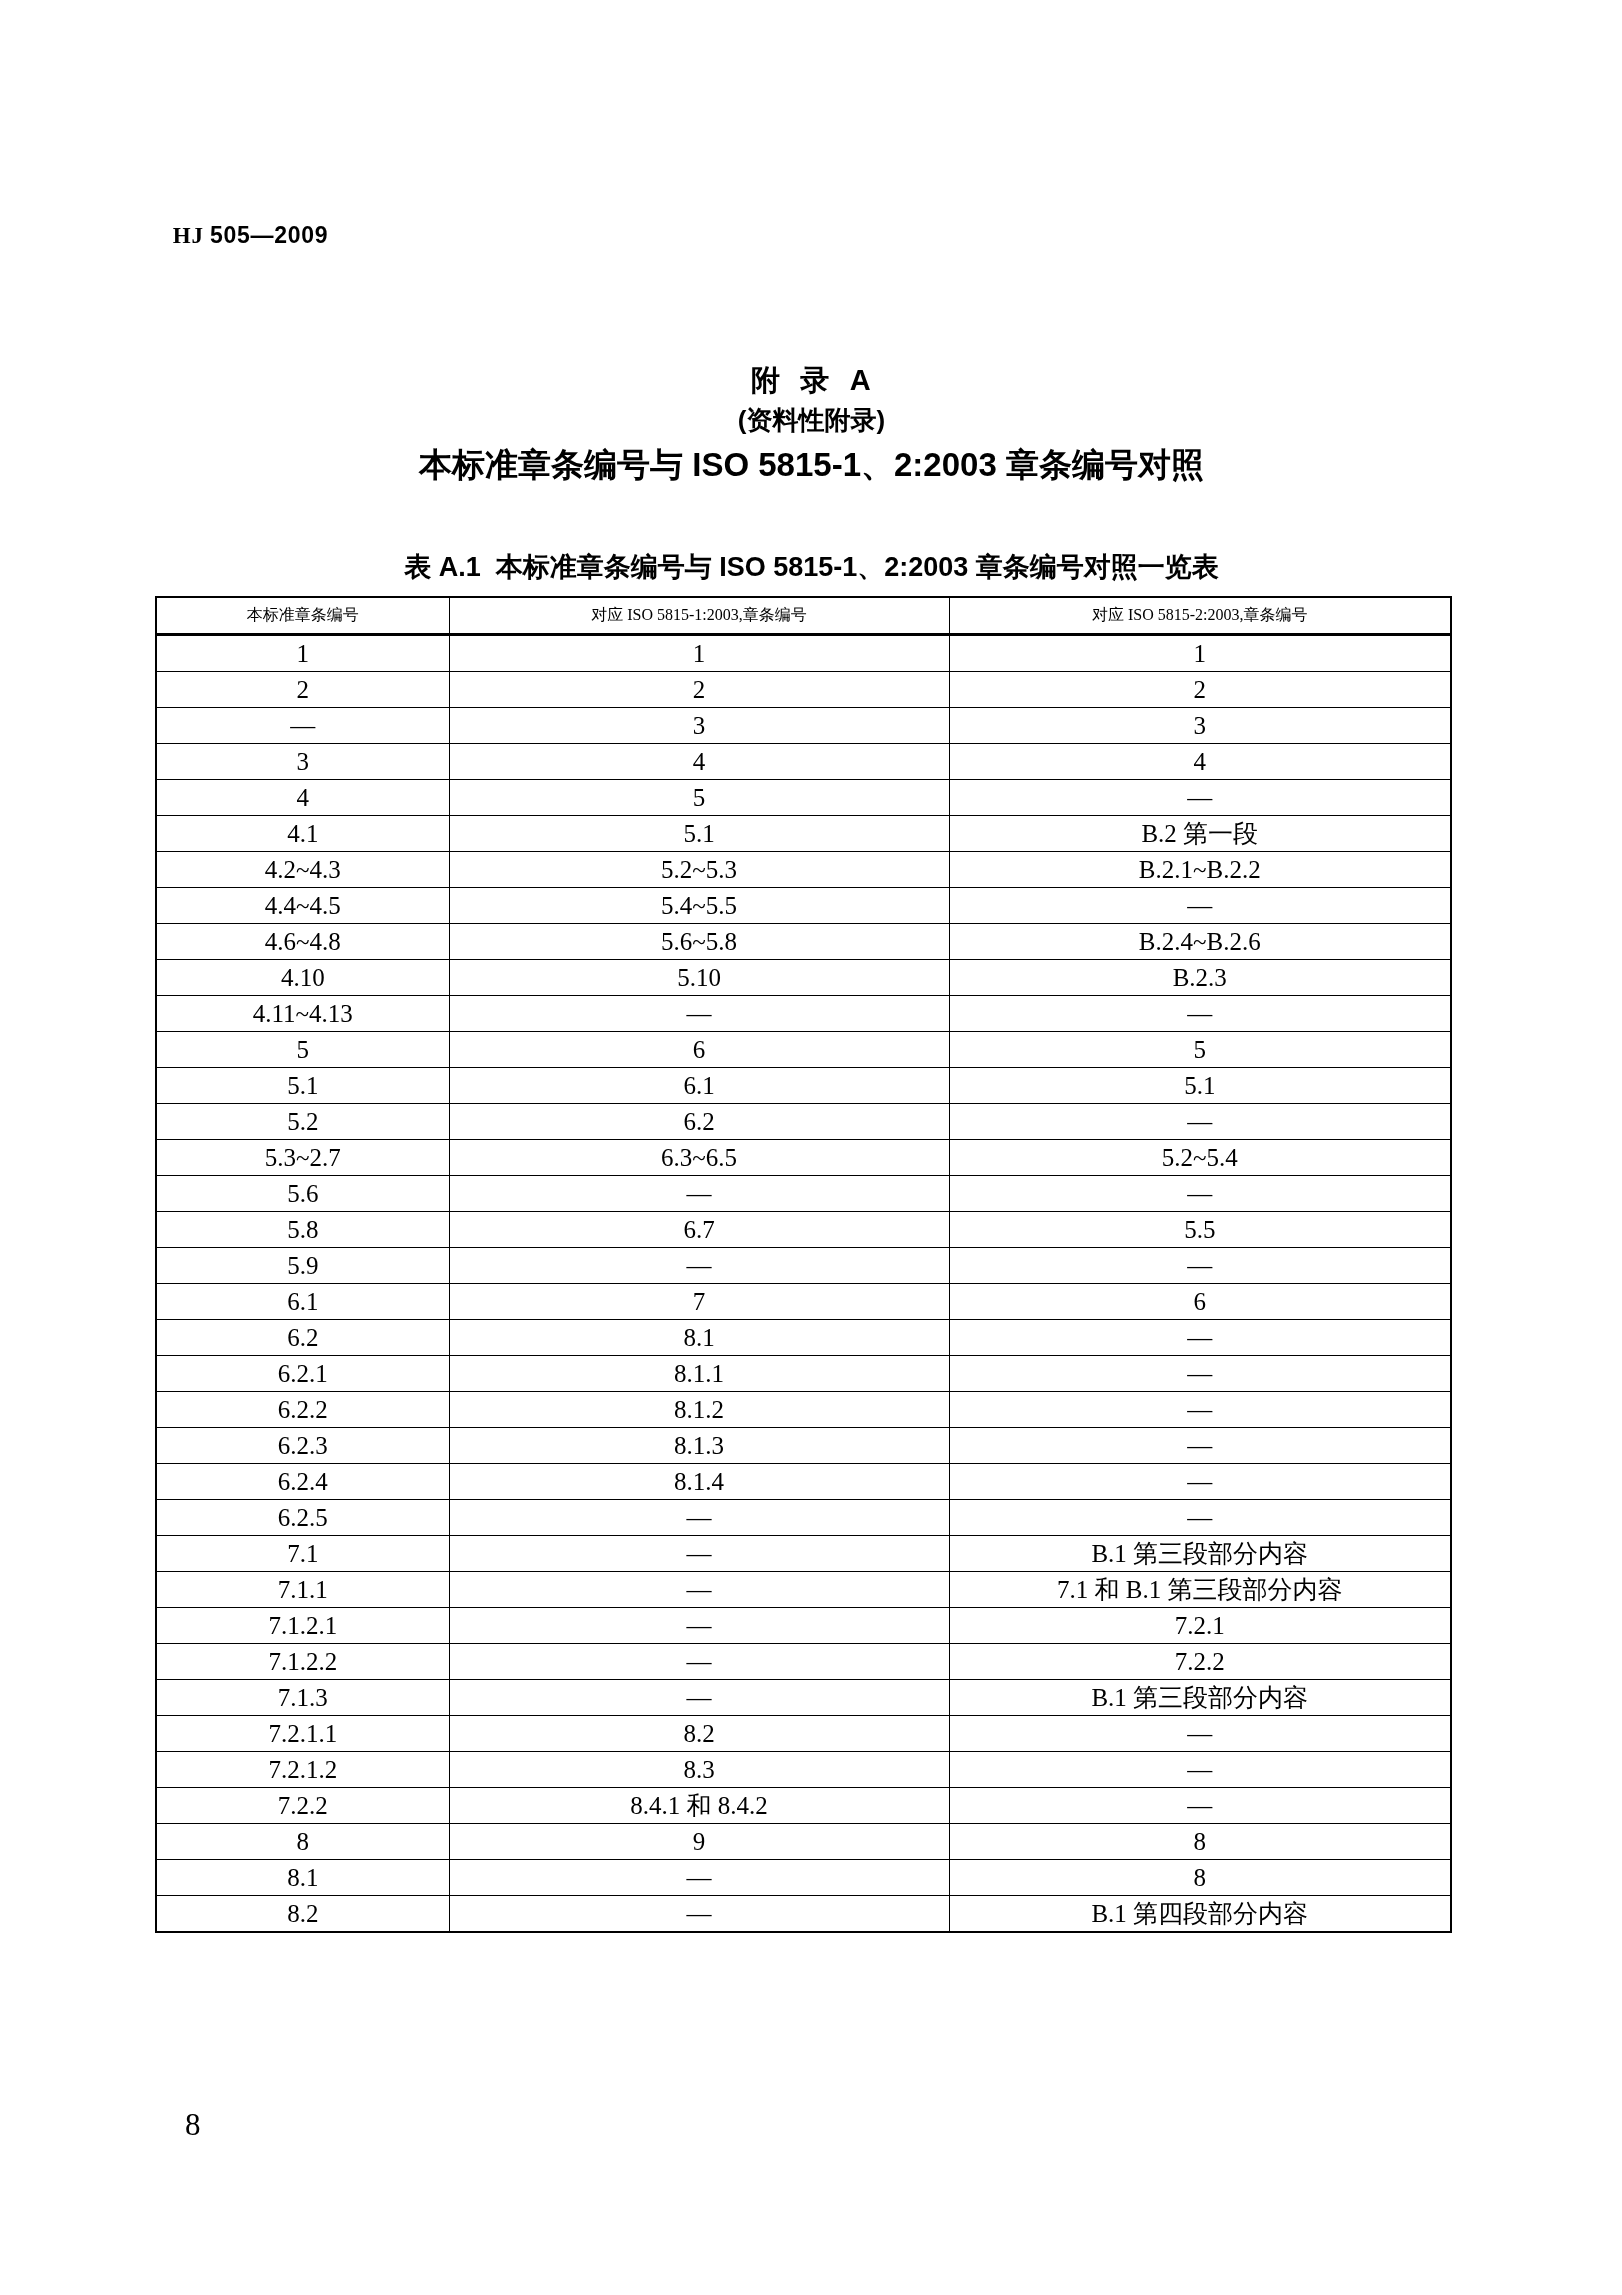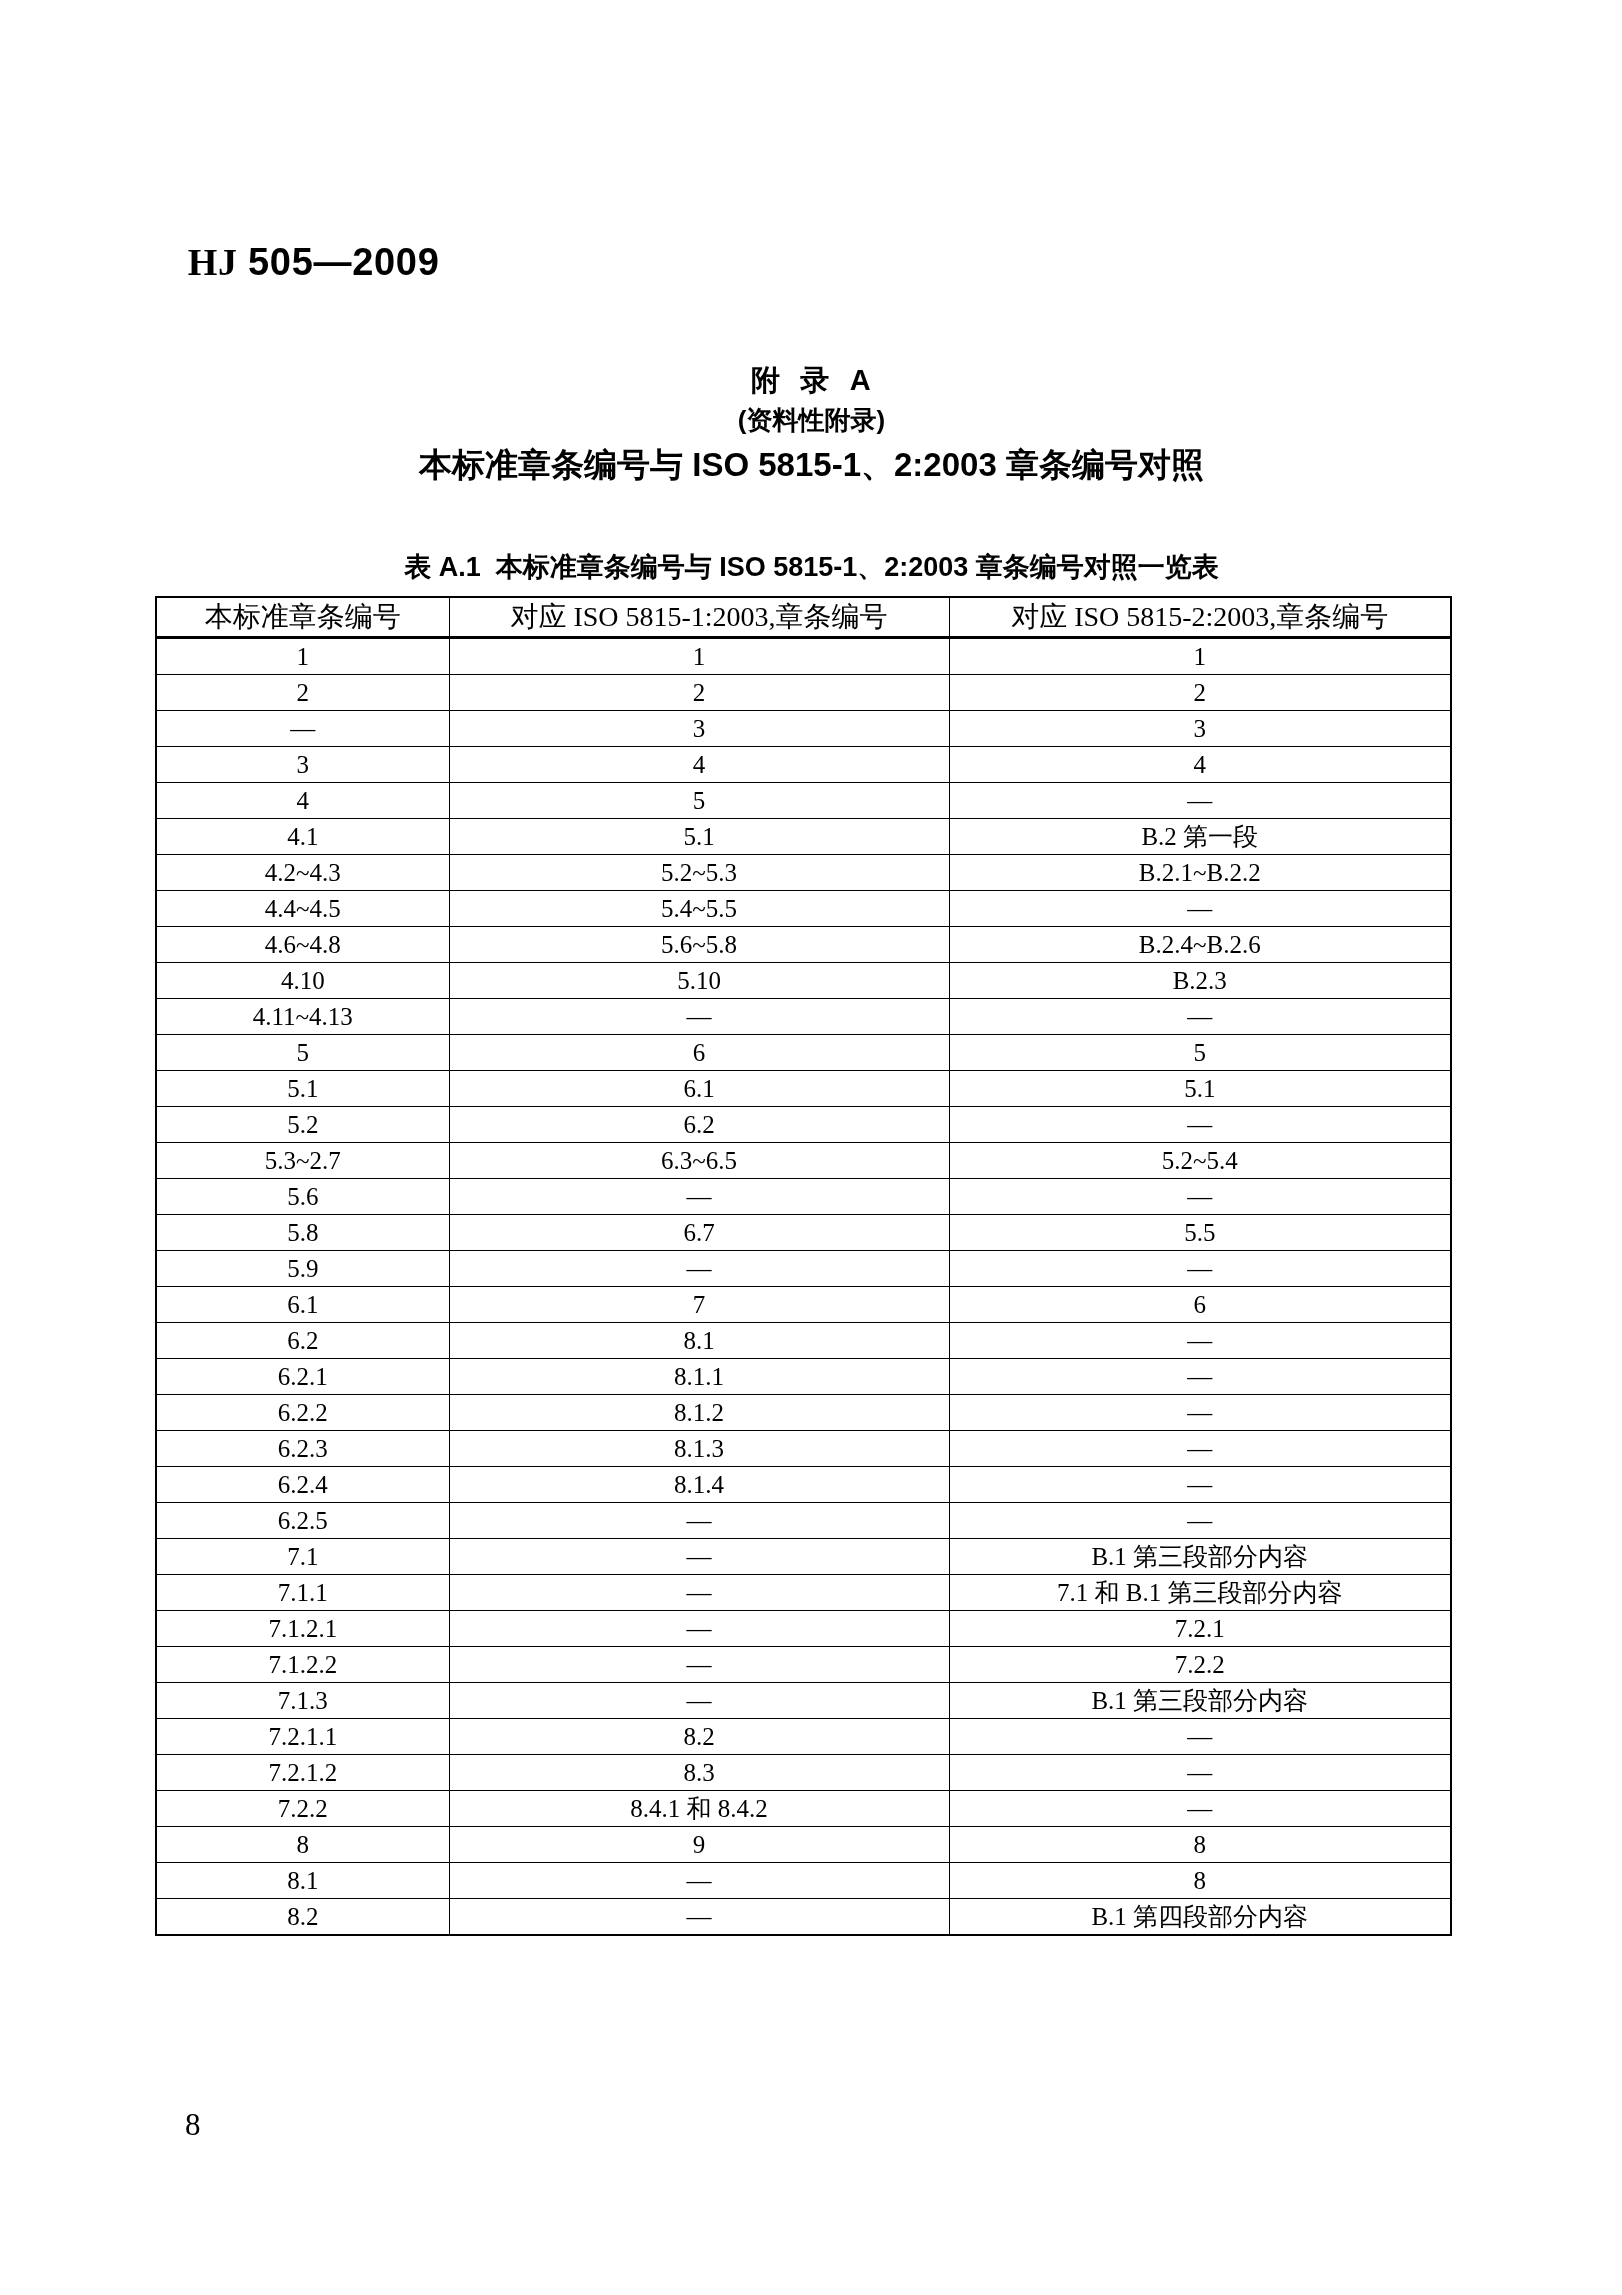--- a/index.html
+++ b/index.html
@@ -7,21 +7,21 @@
     position:relative;
     width:1623px;height:2295px;
     background:#ffffff;
     color:#000;
     font-family:"Liberation Serif","DejaVu Serif",serif;
     overflow:hidden;
     box-sizing:border-box;
   }
   .doc-code{
     position:absolute;left:147px;top:196px;
-    font-size:38px;font-weight:bold;
+    font-size:23px;font-weight:bold;
     letter-spacing:0.7px;
     white-space:pre;
   }
   .doc-code .code-prefix{font-family:"Liberation Serif","DejaVu Serif",serif;}
   .doc-code .code-number{font-family:"Liberation Sans","DejaVu Sans",sans-serif;font-weight:700;}
   .centered{
     position:absolute;left:0;width:100%;
     text-align:center;white-space:pre;
     font-family:"Liberation Sans","DejaVu Sans",sans-serif;
     font-weight:bold;
@@ -36,21 +36,21 @@
     border-collapse:collapse;
     table-layout:fixed;
     text-align:center;
     border:2.7px solid #000;
   }
   table.cmp col.c1{width:293px;}
   table.cmp col.c2{width:500px;}
   table.cmp col.c3{width:502px;}
   table.cmp th{
     font-weight:normal;
-    font-size:28px;
+    font-size:16px;
     height:35px;
     border:1.4px solid #000;
     border-bottom:3.4px solid #000;
     padding:0 15px;
     font-family:"Liberation Serif","DejaVu Serif",serif;
   }
   table.cmp td{
     font-size:25px;
     height:35px;
     border:1.4px solid #000;

